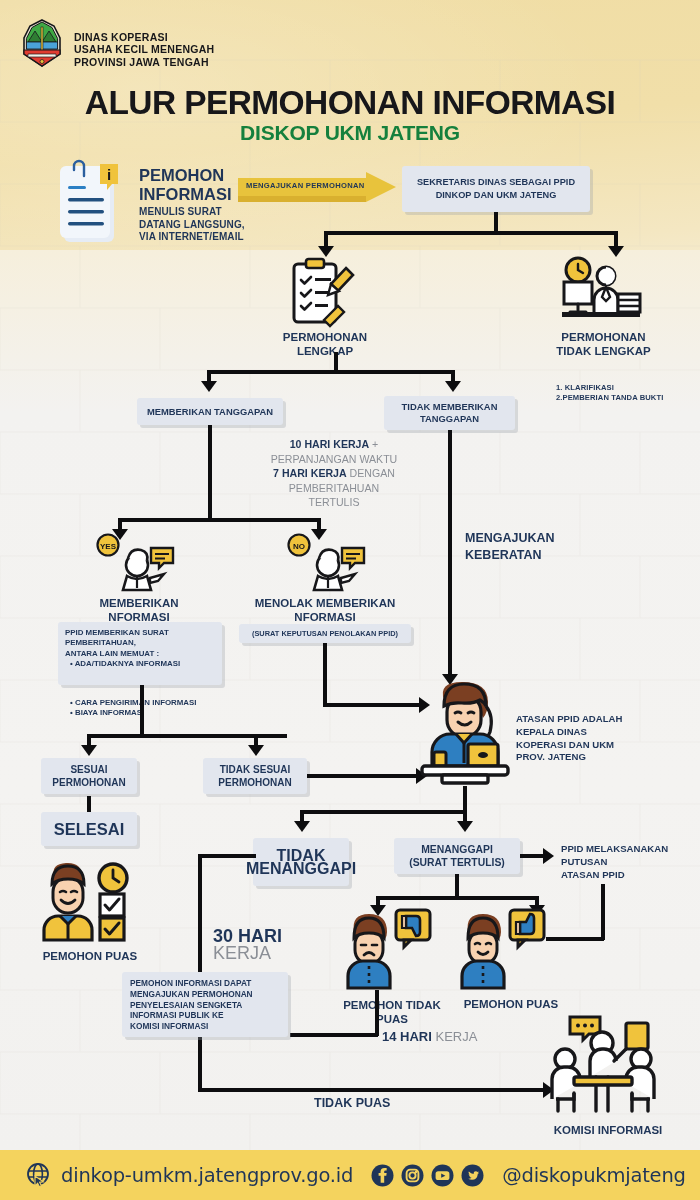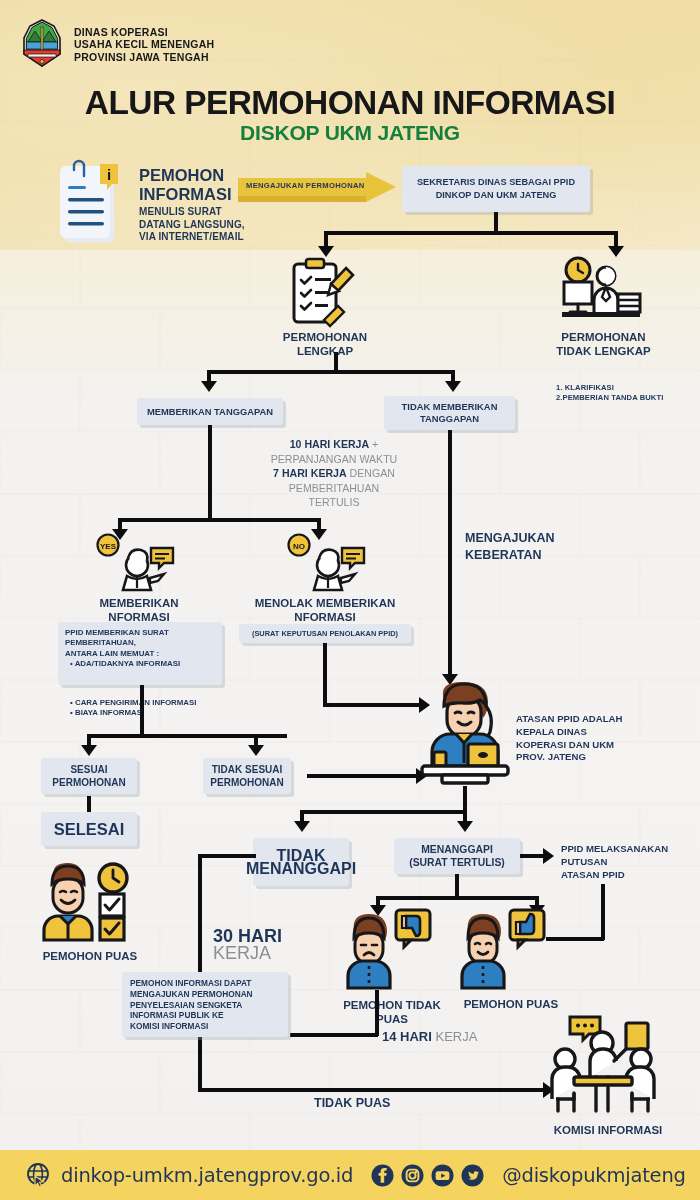--- a/index.html
+++ b/index.html
@@ -35,21 +35,21 @@
     font-size:19.5px; color:#1f3558; letter-spacing:-.2px; font-weight:400;
     font-family:"DejaVu Sans", sans-serif;
   }
   .footer-handle{
     font-size:19.5px; color:#1f3558; letter-spacing:-.2px;
     font-family:"DejaVu Sans", sans-serif;
   }
   .social-row{ display:flex; align-items:center; gap:7px; margin:0 9px; }
 
   
-  .logo-block{ position:absolute; left:20px; top:18px; display:flex; gap:10px; align-items:center; }
+  .logo-block{ position:absolute; left:20px; top:18px; display:flex; gap:10px; align-items:flex-end; }
   .logo-txt{ font-size:10.5px; line-height:12.5px; font-weight:bold; color:#17171a; letter-spacing:.25px; padding-top:3px;}
   .title{
     position:absolute; left:0; top:84px; width:700px; text-align:center;
     font-size:33.5px; font-weight:bold; letter-spacing:-0.6px; color:#17171a;
   }
   .subtitle{
     position:absolute; left:0; top:121px; width:700px; text-align:center;
     font-size:21px; font-weight:bold; letter-spacing:-0.2px; color:#15803d;
   }
 
@@ -310,21 +310,21 @@
     <div>
       <div>SESUAI</div>
       <div>PERMOHONAN</div>
     </div>
   </div>
   <div class="ln" style="left:87px; top:796px; width:3.5px; height:17px;"></div>
   <div class="node" style="left:41px; top:812px; width:96px; height:34px; font-size:16.5px;">
     <span>SELESAI</span>
   </div>
 
-  <div class="node" style="left:203px; top:758px; width:88px; height:36px; font-size:10px; line-height:13px;">
+  <div class="node" style="left:203px; top:758px; width:104px; height:36px; font-size:10px; line-height:13px;">
     <div>
       <div>TIDAK SESUAI</div>
       <div>PERMOHONAN</div>
     </div>
   </div>
   <div class="ln" style="left:307px; top:774px; width:112px; height:3.5px;"></div>
   <div class="arrow-r" style="left:416px; top:768px;"></div>
 
   <svg style="position:absolute;left:40px;top:862px;" width="100" height="84">
     <circle cx="73" cy="16" r="14" fill="#f0c33c" stroke="#17171a" stroke-width="3.4"></circle>

